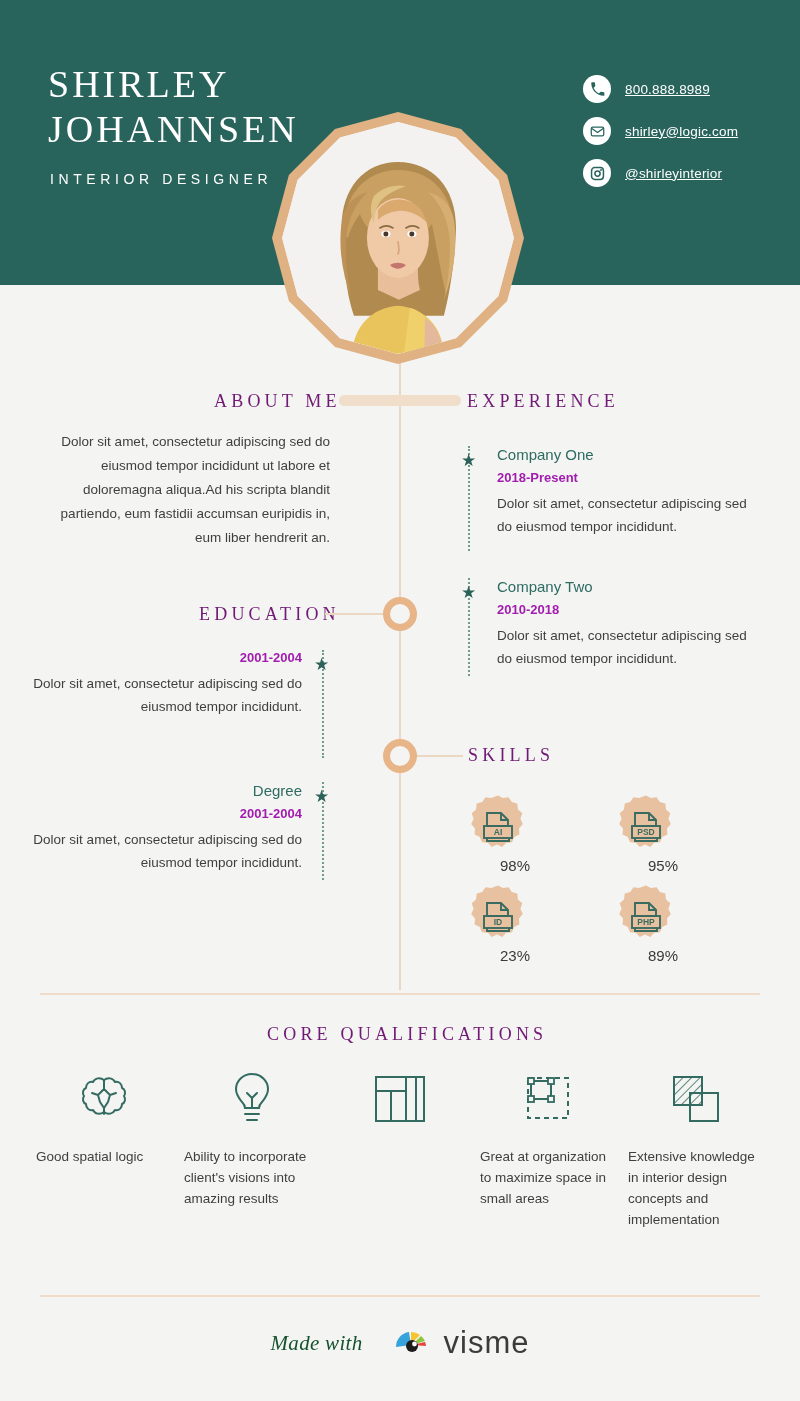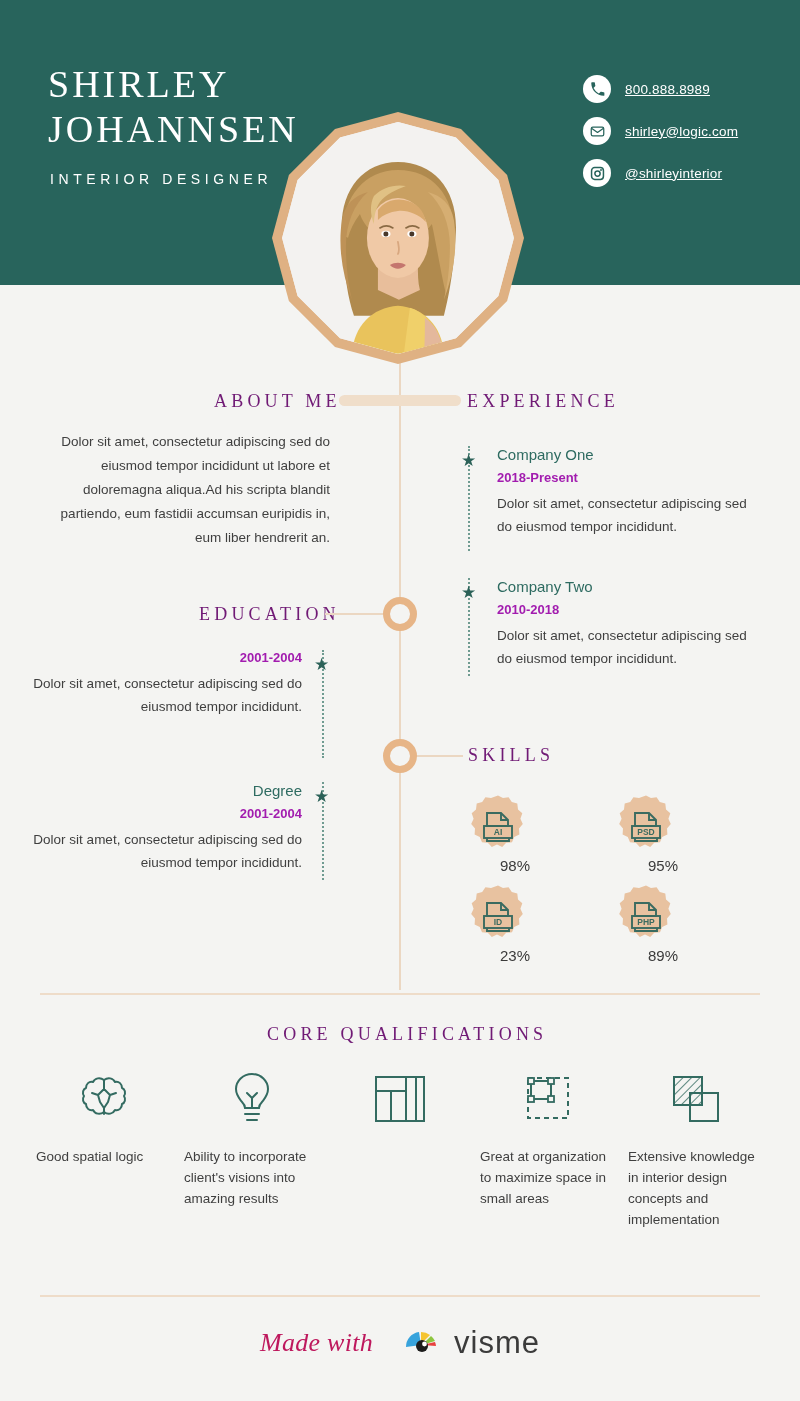--- a/index.html
+++ b/index.html
@@ -122,21 +122,21 @@
   .cq-ico{ height:62px; display:flex; align-items:center; justify-content:center; margin-bottom:16px; }
   .cq-txt{ font-size:13.5px; line-height:21px; color:#3F3F3F; }
 
   
   .footer{
     position:absolute; left:0; top:1325px; width:800px;
     display:flex; align-items:center; justify-content:center;
   }
   .made-with{
     font-family:"Liberation Serif", serif; font-style:italic;
-    font-size:26px; color:#be185d; margin-right:31px; letter-spacing:.3px;
+    font-size:21px; color:#14532d; margin-right:31px; letter-spacing:.3px;
   }
   .visme-word{
     font-size:31px; color:#3B3B3B; letter-spacing:1px; margin-left:8px; font-weight:400;
   }
 </style>
 </head>
 <body>
 
 <div class="header"></div>
 

